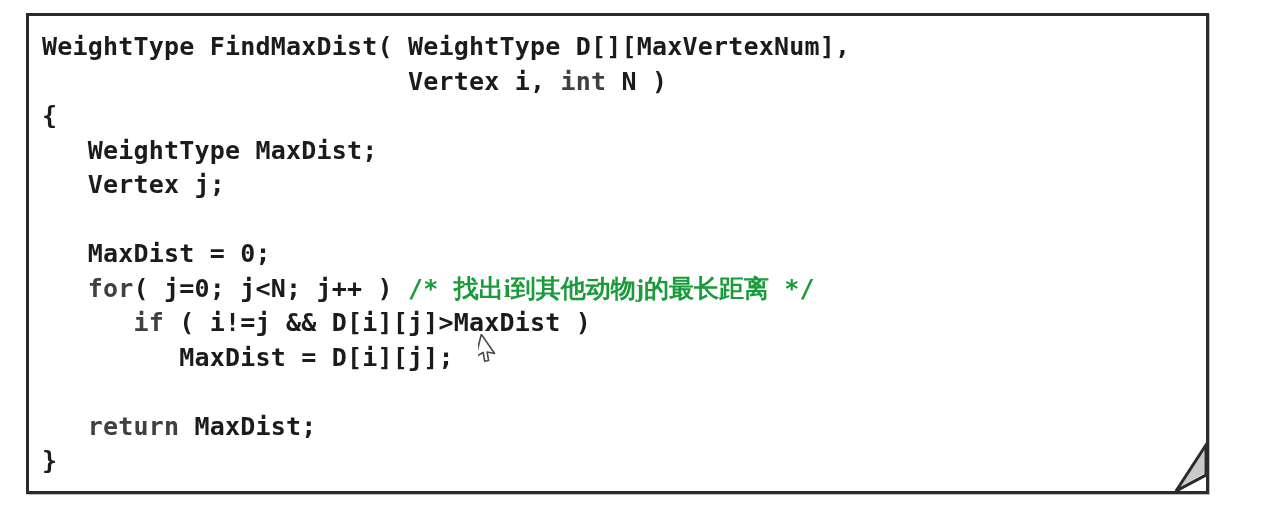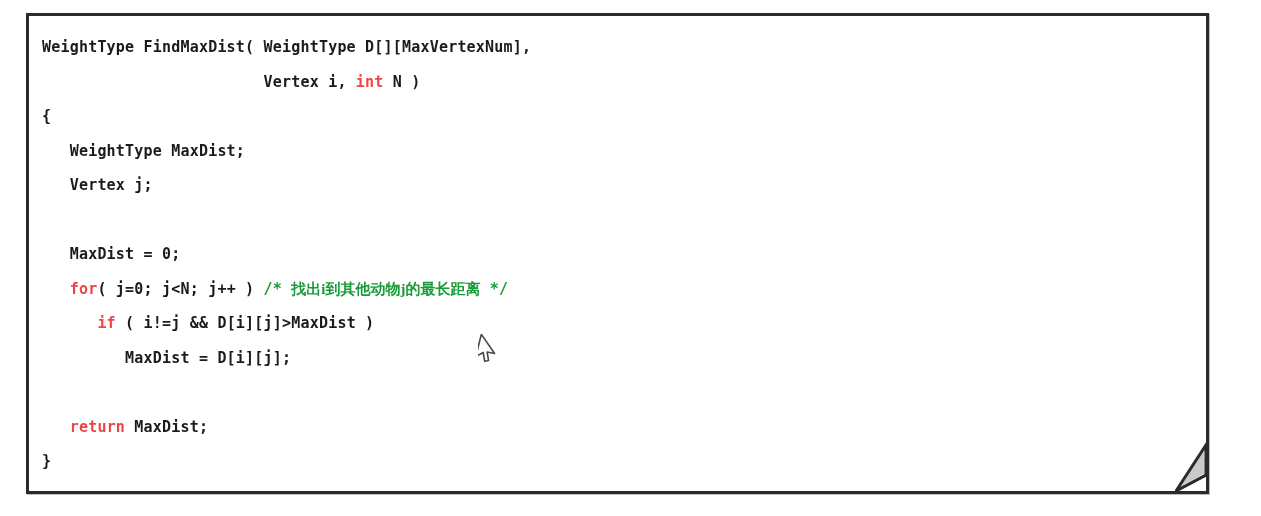--- a/index.html
+++ b/index.html
@@ -28,30 +28,30 @@
     box-shadow: 1px 1px 0 #bdbdbd;
   }
 
   
   .code {
     position: absolute;
     left: 13px;
     top: 14px;
     margin: 0;
     font-family: "DejaVu Sans Mono", "Liberation Mono", monospace;
-    font-size: 15px;
+    font-size: 25px;
     line-height: 34.5px;
     font-weight: bold;
     color: #1b1b1b;
     white-space: pre;
     letter-spacing: 0.2px;
     -webkit-font-smoothing: none;
   }
   .code .ln { display: block; min-height: 34.5px; }
-  .kw   { color: #ef4444; }
+  .kw   { color: #404040; }
   .cmt  { color: #1a9b3a; }
   .cmt-cn {
     font-family: Liberation Serif, serif;
     font-weight: bold;
     letter-spacing: 0;
   }
 
   
   .fold-wrap {
     position: absolute;

